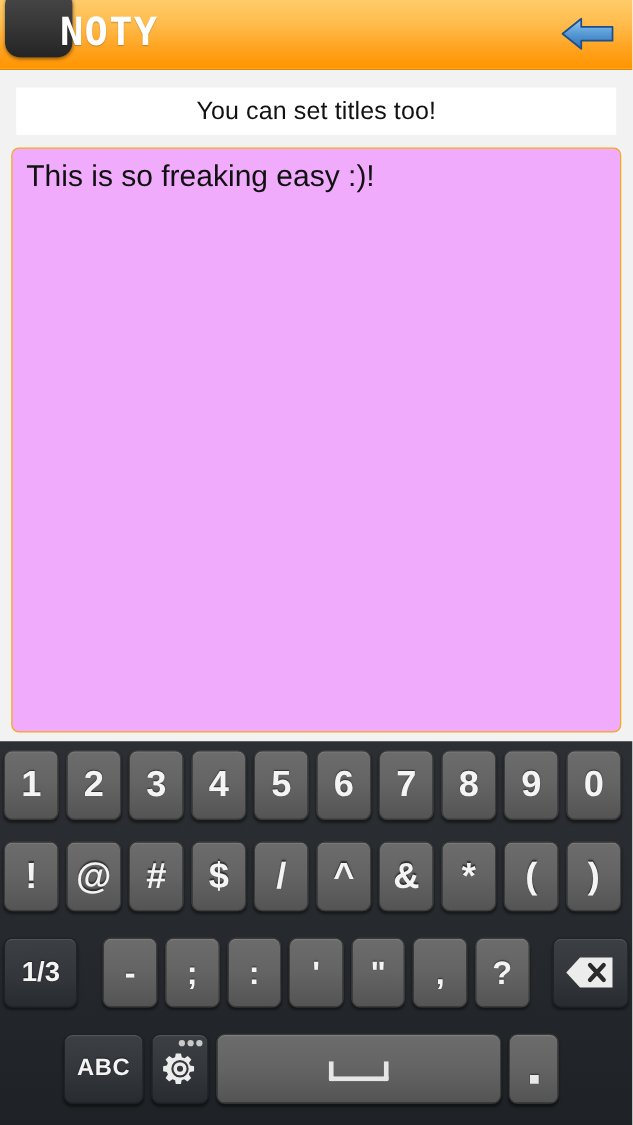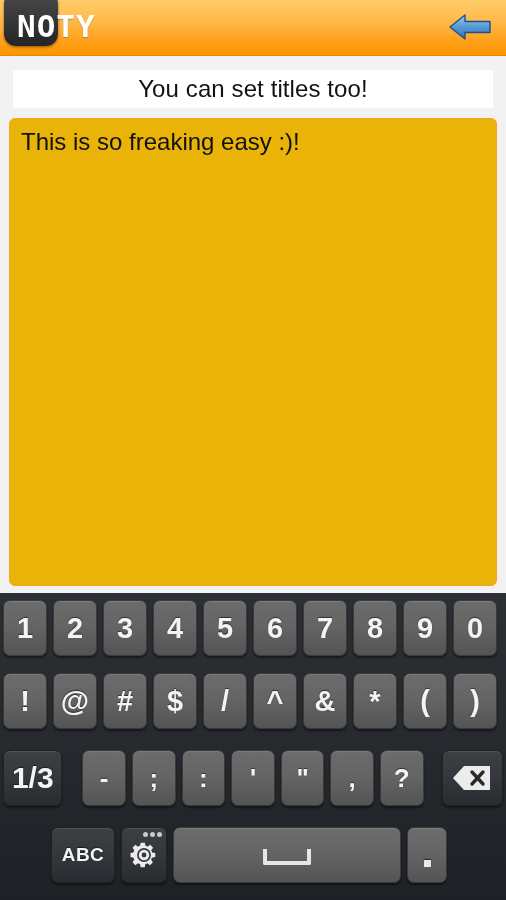--- a/index.html
+++ b/index.html
@@ -12,21 +12,21 @@
   #app { position: relative; width: 506px; height: 900px; }
 
   
   .header {
     position: absolute; left: 0; top: 0; width: 506px; height: 56px;
     background: linear-gradient(to bottom, #ffcb6a 0%, #ffbc4d 34%, #ffa21e 72%, #ff9500 100%);
     border-bottom: 1px solid #e08a00;
   }
   .logo-wrap {
     position: absolute; left: 4px; top: 0px; height: 52px;
-    display: flex; align-items: center;
+    display: flex; align-items: center; padding-left: 31px;
   }
   .logo-badge {
     position: absolute; left: 0px; top: -8px;
     width: 54px; height: 54px;
     background: linear-gradient(to bottom, #494949 0%, #3a3a3a 45%, #242424 100%);
     border-radius: 12px;
     box-shadow: 0 1px 3px rgba(0,0,0,.45);
   }
   .logo-text {
     position: relative; z-index: 2;
@@ -48,25 +48,25 @@
     position: absolute; left: 0; top: 56px; width: 506px; height: 537px;
     background: #f2f2f2;
   }
   .title-field {
     position: absolute; left: 13px; top: 14px; width: 480px; height: 38px;
     background: #ffffff;
     border: none;
     display: flex; align-items: center; justify-content: center;
   }
   .title-text {
-    font-size: 24px; color: #121212; letter-spacing: .1px;
+    font-size: 20px; color: #121212; letter-spacing: .1px;
   }
   .note-field {
     position: absolute; left: 9px; top: 62px; width: 488px; height: 468px;
-    background: #eab308;
+    background: #f0abfc;
     border: 1px solid #f3a81b;
     border-radius: 6px;
     padding: 9px 11px;
     overflow: hidden;
   }
   .note-text {
     font-size: 24px; color: #111111; line-height: 1.15;
     white-space: pre-wrap; word-break: break-word;
   }
 
@@ -111,21 +111,21 @@
   .key.w-p13   { width: 60px; }
   .key.w-r3    { width: 44px; }
   .key.w-bksp  { width: 62px; }
   .key.w-abc   { width: 64px; }
   .key.w-gear  { width: 46px; }
   .key.w-space { width: 228px; }
   .key.w-dot   { width: 40px; }
   .key.w-next  { width: 74px; }
 
   .key.r3sym  { font-size: 26px; }
-  .key.small-label { font-size: 30px; }
+  .key.small-label { font-size: 22px; }
   .key.abc-label { font-size: 19px; letter-spacing: .5px; }
   .key.next-label { font-size: 25px; }
 
   
   .sp-gap { width: 14px; height: 1px; }
   .sp-gap2 { width: 12px; height: 1px; }
 
   
   .dot-glyph {
     width: 7px; height: 7px; background: #e8e8e8;

